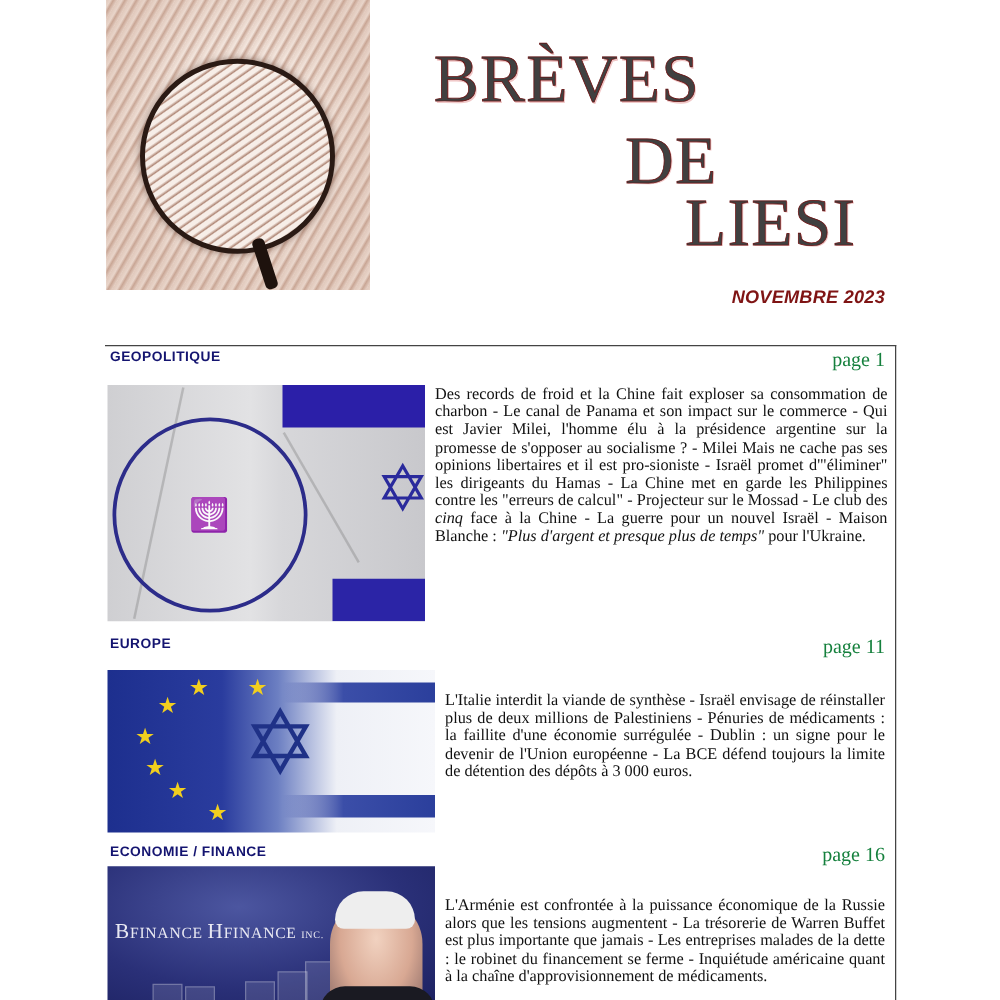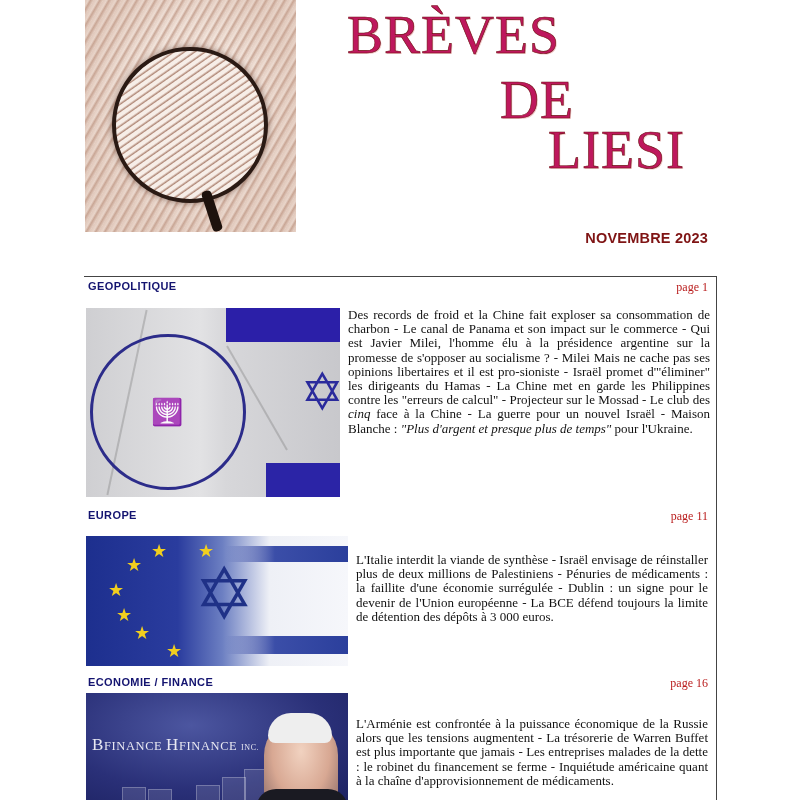--- a/index.html
+++ b/index.html
@@ -20,49 +20,50 @@
         repeating-linear-gradient(-35deg, #f7eee8 0px, #f7eee8 3px, #b08877 4px, #f7eee8 6px),
         #f7eee8;
       box-shadow: 0 0 6px rgba(60,30,20,0.5);
     }
     .cover-img .handle {
       position: absolute; left: 122px; top: 190px; width: 10px; height: 42px; background: #1e120d;
       transform: rotate(-18deg); border-radius: 4px;
     }
 
     .title-word {
-      position: absolute; font-family: "Liberation Serif", serif; color: #be185d;
+      position: absolute; font-family: "Liberation Serif", serif; color: #404040;
       font-size: 54px; letter-spacing: 1px; line-height: 1;
       -webkit-text-stroke: 0.6px #6b0f0f;
       text-shadow: 1px 1px 0 #f0c8c8;
+      margin-top: 28px;
     }
     .t1 { left: 347px; top: 8px; }
     .t2 { left: 500px; top: 73px; text-align: right; }
     .t3 { left: 548px; top: 123px; }
 
     .issue-date {
       position: absolute; right: 92px; top: 230px; font-family: "Liberation Sans", sans-serif;
-      font-weight: bold; color: #7f1414; font-size: 14.5px; letter-spacing: 0.2px;
+      font-weight: bold; color: #7f1414; font-size: 14.5px; letter-spacing: 0.2px; font-style: italic;
     }
 
     
     .contents {
       position: absolute; left: 84px; top: 276px; width: 632px; height: 524px;
       border-top: 1.5px solid #444; border-right: 1.5px solid #444;
     }
     .section-head {
       position: absolute; left: 4px; width: 620px; height: 16px;
     }
     .section-title {
       position: absolute; left: 0; top: 0; font-family: Liberation Sans, sans-serif;
       font-weight: bold; font-size: 11px; color: #141470; letter-spacing: 0.4px;
     }
     .section-page {
       position: absolute; right: 0; top: 0; font-family: "Liberation Serif", serif;
-      font-size: 12px; color: #b91c1c;
+      font-size: 16px; color: #15803d;
     }
     .section-text {
       position: absolute; font-family: "Liberation Serif", serif; font-size: 13px; line-height: 14.2px;
       color: #111; text-align: justify; text-align-last: left;
     }
     .section-text i { font-style: italic; }
 
     .img { position: absolute; overflow: hidden; }
 
     

